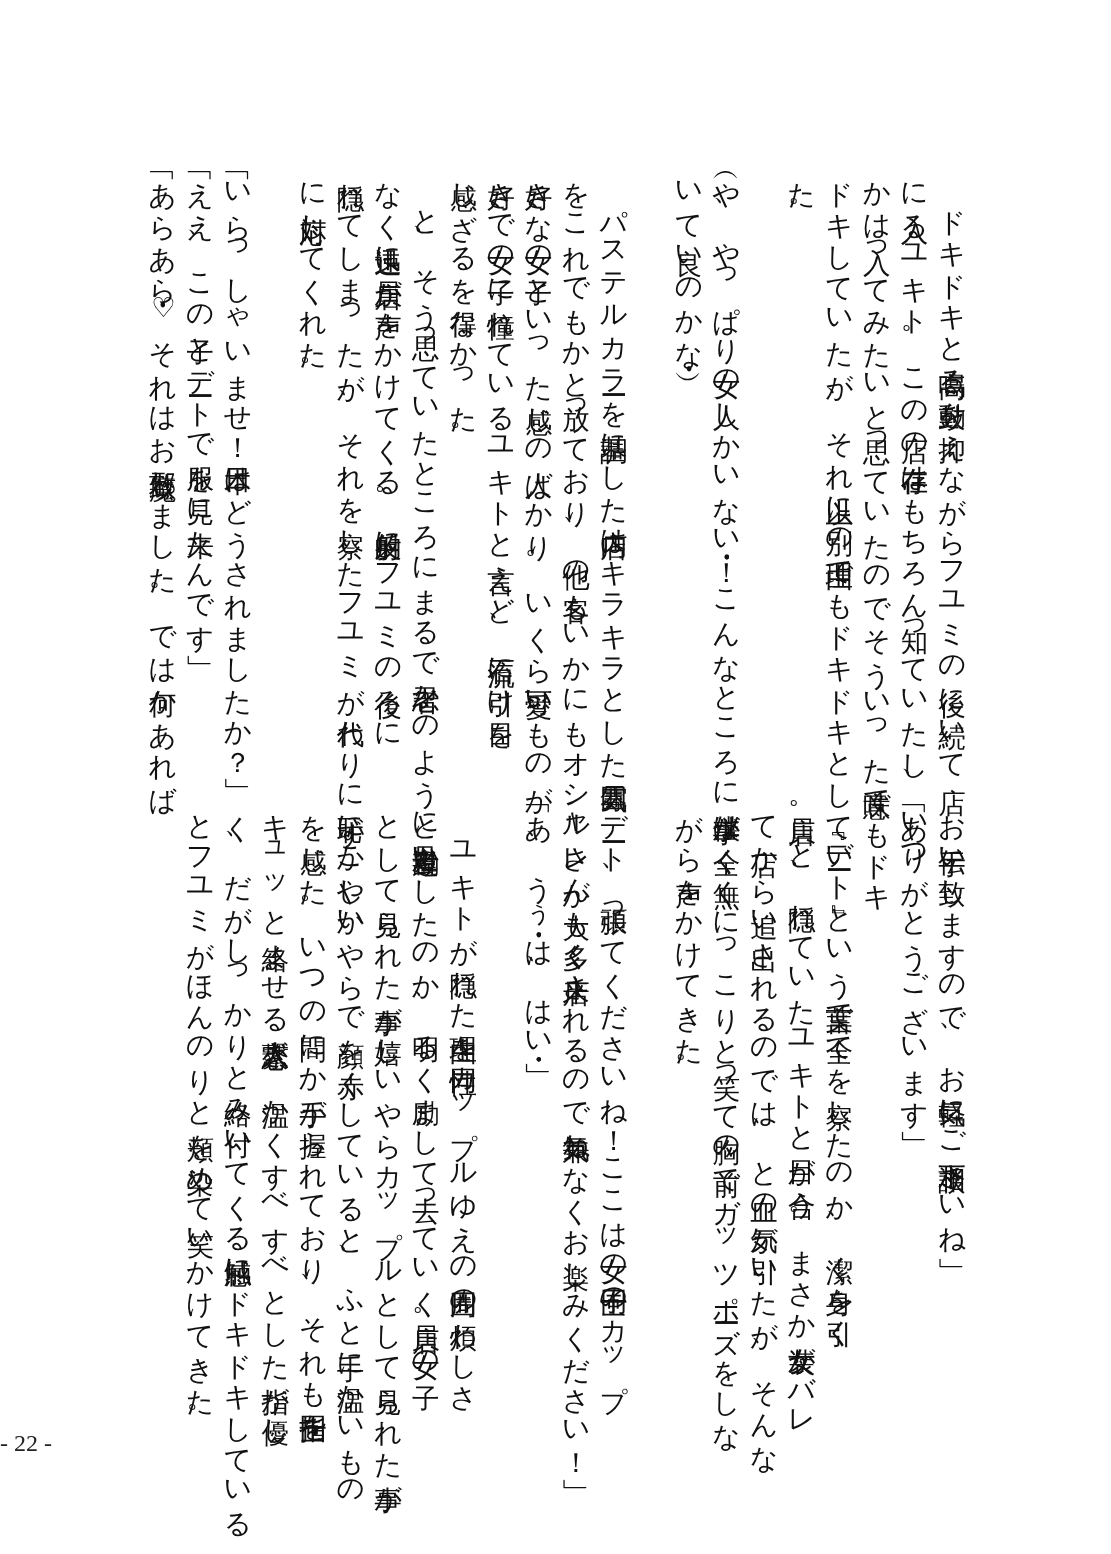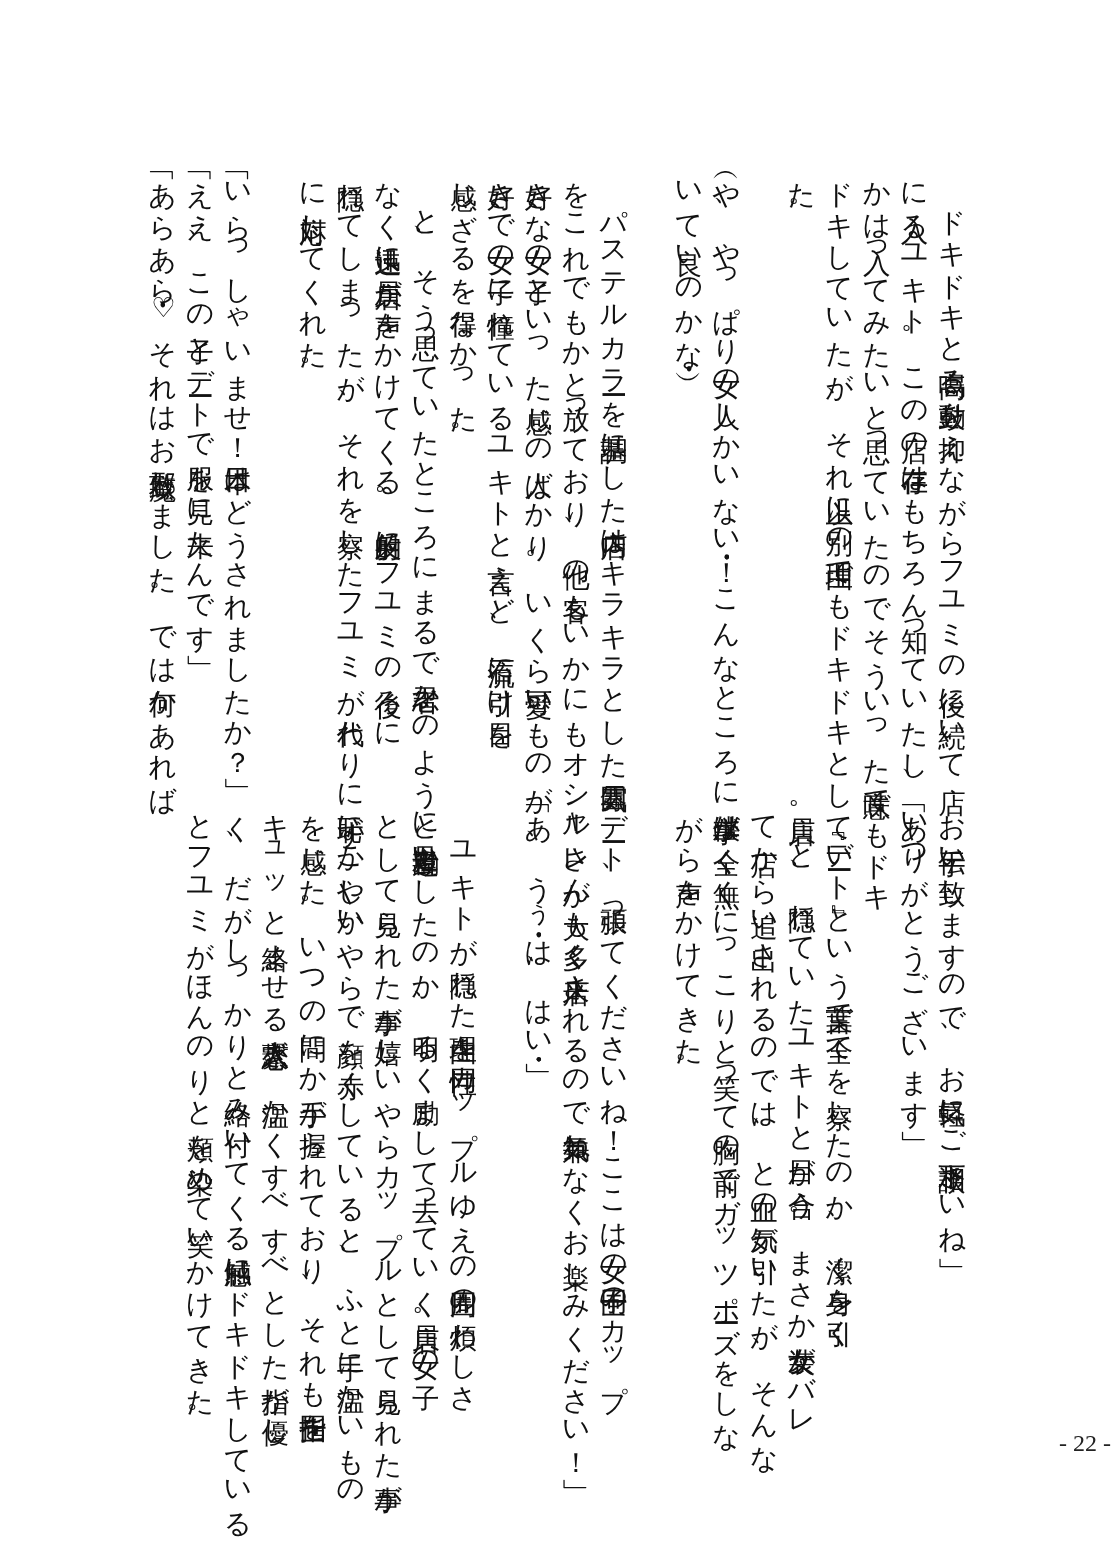--- a/index.html
+++ b/index.html
@@ -12,21 +12,21 @@
     line-height: 37.6px;
     color: #111111;
     white-space: pre;
     letter-spacing: 0.4px;
   }
   .top { right: 140px; top: 163px; height: 600px; width: 830px; }
   .bottom { right: 140px; top: 796px; height: 600px; width: 830px; }
   .line { display: block; }
   .blank { display: block; width: 37.6px; }
   .page-num {
-    position: absolute; left: 0; right: 0; top: 1430px; text-align: right;
+    position: absolute; left: 0; right: 0; top: 1430px; text-align: left;
     font-family: "Liberation Serif", "DejaVu Serif", serif; font-size: 24px; color: #222;
   }
 </style>
 </head>
 <body>
 
 <div class="block top" id="top-block"><span class="line">　ドキドキと高鳴る鼓動を抑えながらフユミの後に続いて店</span><span class="line">に入るユキト。この店の存在はもちろん知っていたし、いつ</span><span class="line">かは入ってみたいと思っていたのでそういった意味でもドキ</span><span class="line">ドキしていたが、それ以上に別の理由でもドキドキとしてい</span><span class="line">た。</span><span class="blank">　</span><span class="line">（や、やっぱり女の人しかいない・・・！こんなところに僕が</span><span class="line">いて良いのかな・・・）</span><span class="blank">　</span><span class="line">　パステルカラーを基調にした店内はキラキラとした雰囲気</span><span class="line">をこれでもかと放っており、他の客もいかにもオシャレが大</span><span class="line">好きな女の子といった感じの人ばかり。いくら可愛いものが</span><span class="line">好きで女の子に憧れているユキトと言えど、流石に引け目を</span><span class="line">感じざるを得なかった。</span><span class="line">　と、そう思っていたところにまるで忍者かのように足音も</span><span class="line">なく迅速に店員が声をかけてくる。反射的にフユミの後ろに</span><span class="line">隠れてしまったが、それを察したフユミが代わりににこやか</span><span class="line">に対応してくれた。</span><span class="blank">　</span><span class="line">「いらっしゃいませ！本日はどうされましたか？」</span><span class="line">「ええ、この子とデートで服を見に来たんです」</span><span class="line">「あらあら・・♡それはお邪魔致しました。では何かあれば</span></div>
 <div class="block bottom" id="bottom-block"><span class="line">お手伝い致しますので、お気軽にご相談下さいね」</span><span class="line">「ありがとうございます」</span><span class="blank">　</span><span class="line">　『デート』という言葉で全てを察したのか、潔く身を引く</span><span class="line">店員。と、隠れていたユキトと目が合う。まさか女装がバレ</span><span class="line">て店から追い出されるのでは、と血の気が引いたが、そんな</span><span class="line">事は全く無くにっこりと笑って胸の前でガッツポーズをしな</span><span class="line">がら声をかけてきた。</span><span class="blank">　</span><span class="line">「デート、頑張ってくださいね！ここは女の子同士のカップ</span><span class="line">ルさんも多く来店されるので気兼ねなくお楽しみください！」</span><span class="line">「あ、うぅ・・・は、はい・・・」</span><span class="blank">　</span><span class="line">　ユキトが隠れた理由を同性カップルゆえの周囲の煩わしさ</span><span class="line">と勘違いしたのか、明るく励まして去っていく店員。女の子</span><span class="line">として見られた事が嬉しいやらカップルとして見られた事が</span><span class="line">恥ずかしいやらで顔を赤くしていると、ふと手に温かいもの</span><span class="line">を感じた。いつの間にか手が握られており、それも指同士を</span><span class="line">キュッと絡ませる恋人繋ぎ。温かくすべすべとした指が優し</span><span class="line">く、だがしっかりと絡み付いてくる感触にドキドキしている</span><span class="line">とフユミがほんのりと頬を染めて笑いかけてきた。</span></div>
 <div class="page-num">- 22 -</div>
 

